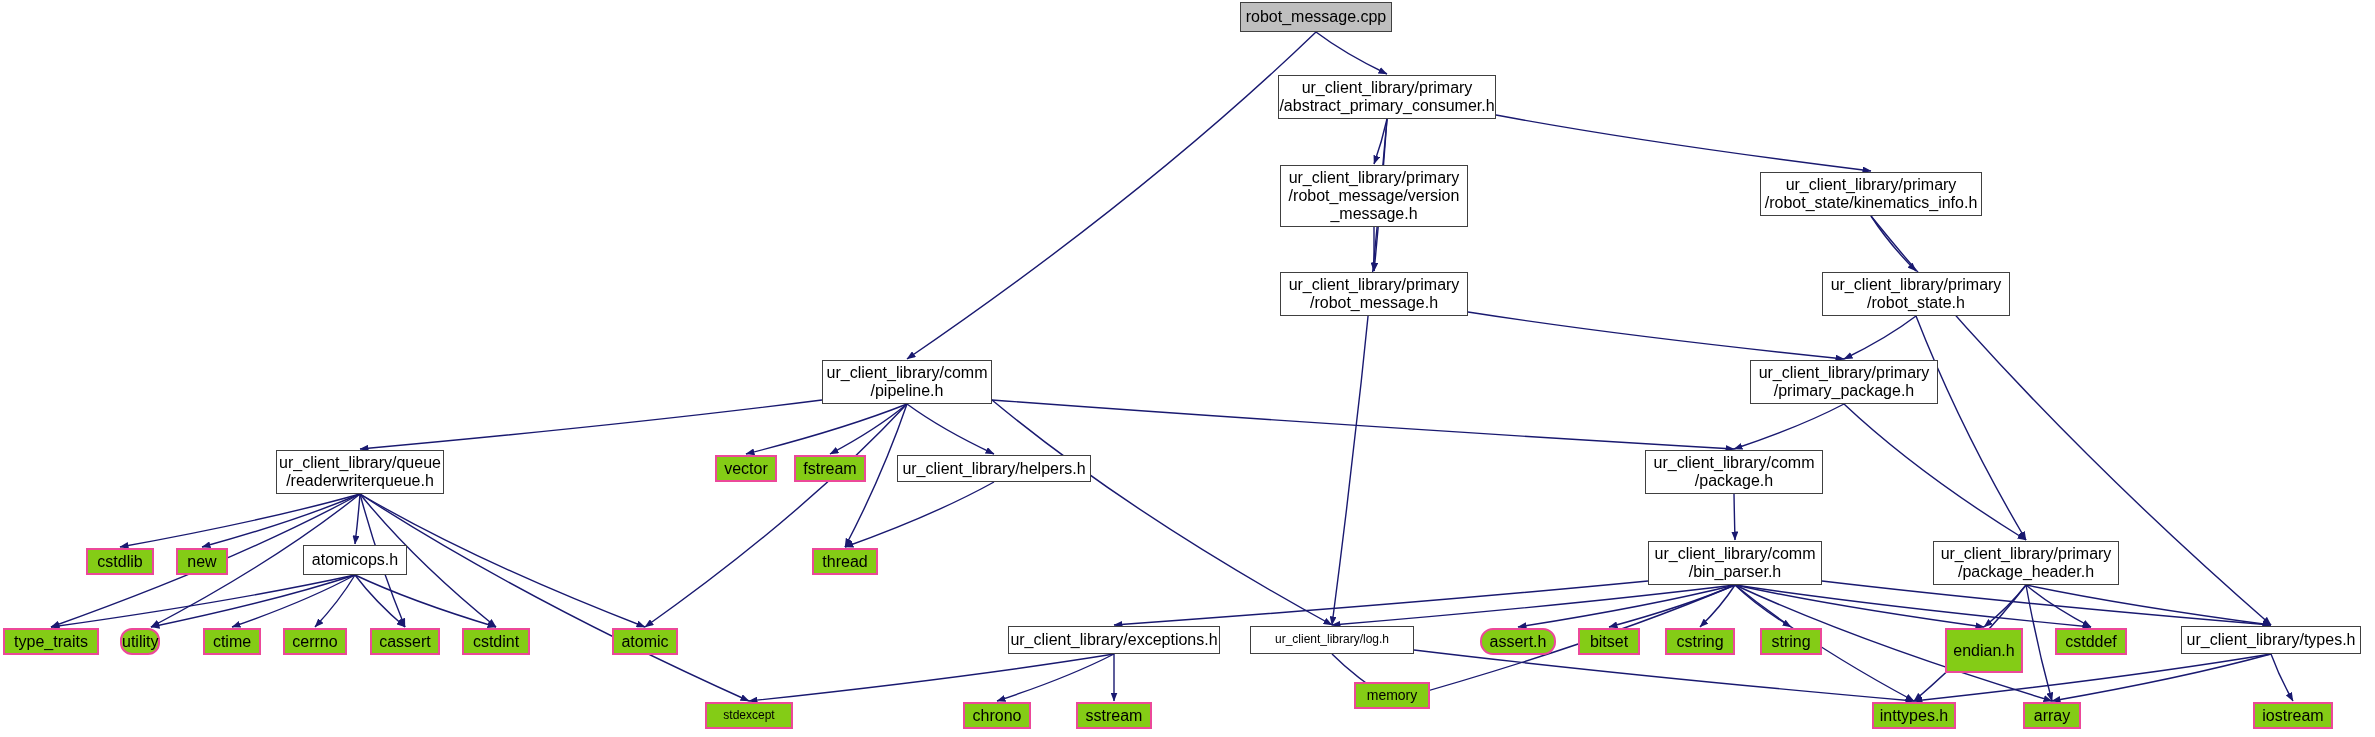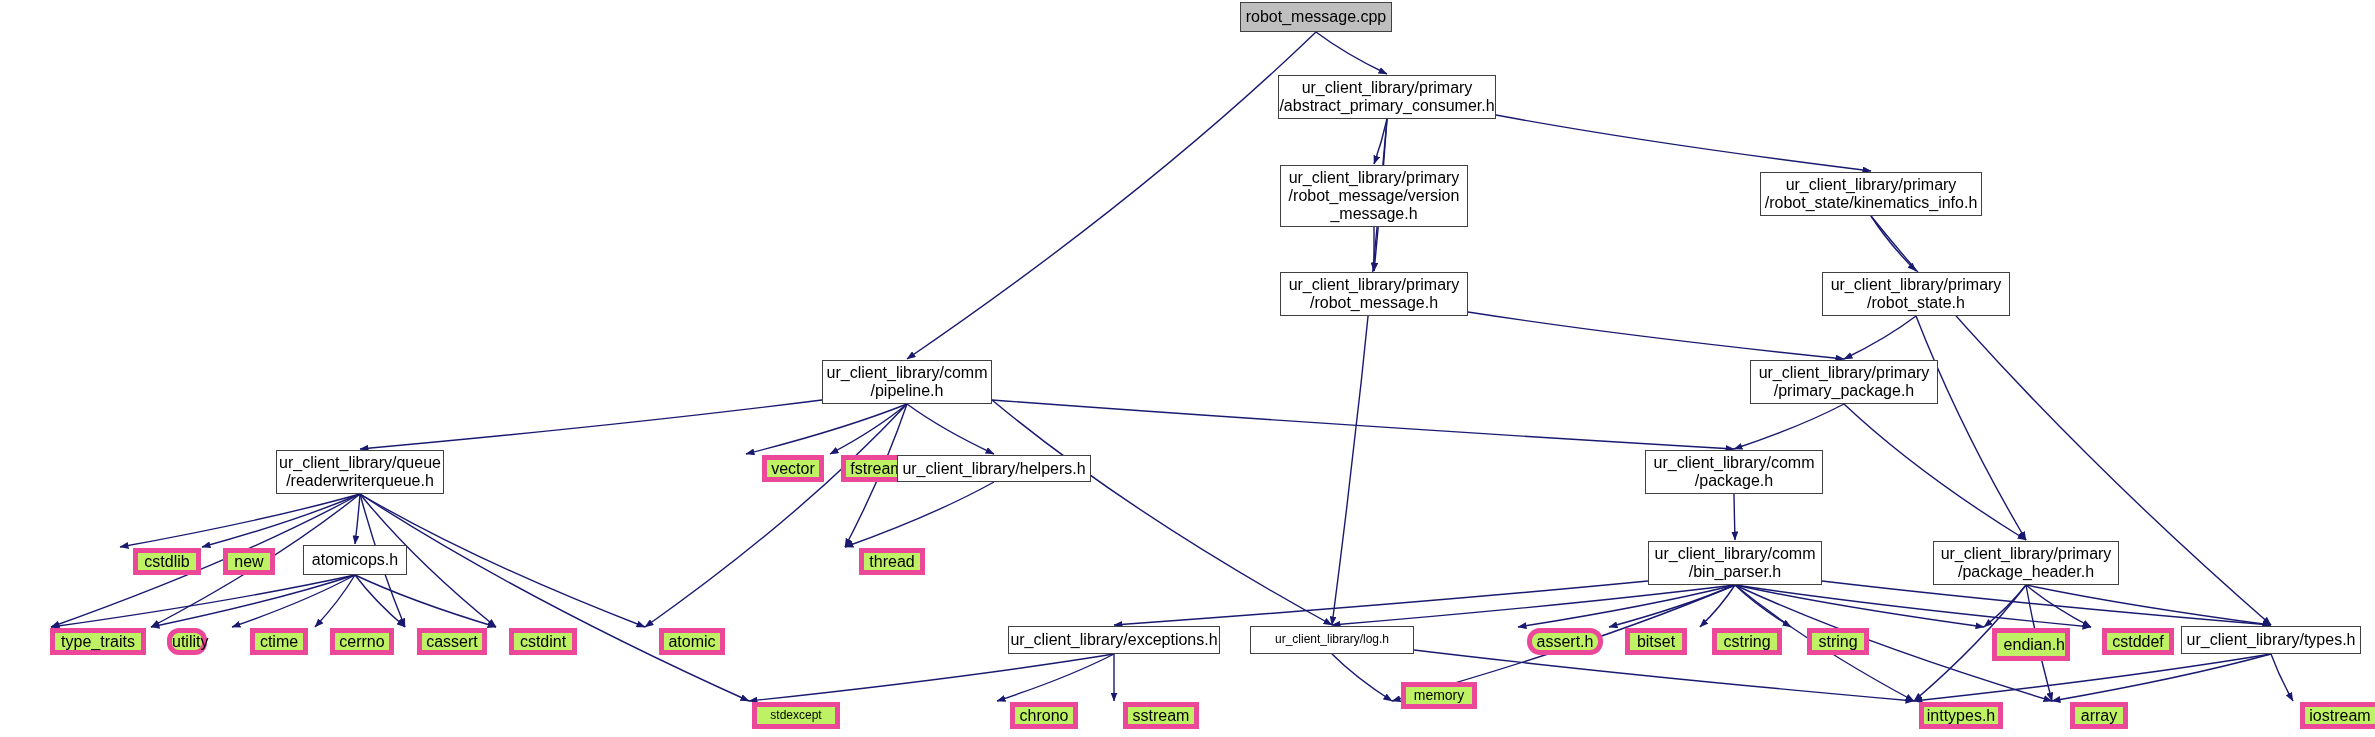--- a/index.html
+++ b/index.html
@@ -2,21 +2,21 @@
 <html><head>
 <meta charset="utf-8">
 <style>
   html,body{margin:0;padding:0;background:#ffffff;}
   #stage{position:relative;width:2375px;height:737px;background:#ffffff;
          font-family:"Liberation Sans", sans-serif;overflow:hidden;padding-left:8px;}
   #edges{position:absolute;left:0;top:0;width:2375px;height:737px;}
   .node{position:absolute;box-sizing:border-box;display:flex;align-items:center;
         justify-content:center;text-align:center;line-height:1.12;
         color:#000000;white-space:pre;}
-  .node.sys{border:5px solid #ec4899;background:#bef264;margin-left:47px;}
+  .node.sys{border:2px solid #ec4899;background:#84cc16;}
   .node.hdr{border:1px solid #404040;background:#ffffff;}
   .node.root{border:1px solid #404040;background:#bfbfbf;}
   .node span{display:block;width:100%;}
 </style>
 </head>
 <body>
 
 <div id="stage">
   <svg id="edges" viewBox="0 0 2375 737" preserveAspectRatio="none">
       <defs>
@@ -127,21 +127,21 @@
       <div class="node sys" style="left: 283px; top: 628px; width: 64px; height: 27px; font-size: 16px;"><span>cerrno</span></div>
       <div class="node sys" style="left: 370px; top: 628px; width: 70px; height: 27px; font-size: 16px;"><span>cassert</span></div>
       <div class="node sys" style="left: 462px; top: 628px; width: 68px; height: 27px; font-size: 16px;"><span>cstdint</span></div>
       <div class="node sys" style="left: 612px; top: 628px; width: 66px; height: 27px; font-size: 16px;"><span>atomic</span></div>
       <div class="node hdr" style="left: 1008px; top: 626px; width: 212px; height: 28px; font-size: 16px;"><span>ur_client_library/exceptions.h</span></div>
       <div class="node hdr" style="left: 1250px; top: 626px; width: 164px; height: 28px; font-size: 12px;"><span>ur_client_library/log.h</span></div>
       <div class="node sys" style="left: 1480px; top: 628px; width: 76px; height: 27px; font-size: 16px; border-radius: 13px;"><span>assert.h</span></div>
       <div class="node sys" style="left: 1578px; top: 628px; width: 62px; height: 27px; font-size: 16px;"><span>bitset</span></div>
       <div class="node sys" style="left: 1665px; top: 628px; width: 70px; height: 27px; font-size: 16px;"><span>cstring</span></div>
       <div class="node sys" style="left: 1760px; top: 628px; width: 62px; height: 27px; font-size: 16px;"><span>string</span></div>
-      <div class="node sys" style="left: 1945px; top: 628px; width: 78px; height: 33px; font-size: 16px; text-align: right;"><span>endian.h</span></div>
+      <div class="node sys" style="left: 1945px; top: 628px; width: 78px; height: 45px; font-size: 16px;"><span>endian.h</span></div>
       <div class="node sys" style="left: 2055px; top: 628px; width: 72px; height: 27px; font-size: 16px;"><span>cstddef</span></div>
       <div class="node hdr" style="left: 2181px; top: 626px; width: 180px; height: 28px; font-size: 16px;"><span>ur_client_library/types.h</span></div>
       <div class="node sys" style="left: 705px; top: 702px; width: 88px; height: 27px; font-size: 12px; justify-content: flex-end;"><span>stdexcept</span></div>
       <div class="node sys" style="left: 963px; top: 702px; width: 68px; height: 27px; font-size: 16px;"><span>chrono</span></div>
       <div class="node sys" style="left: 1076px; top: 702px; width: 76px; height: 27px; font-size: 16px;"><span>sstream</span></div>
       <div class="node sys" style="left: 1354px; top: 682px; width: 76px; height: 27px; font-size: 14px;"><span>memory</span></div>
       <div class="node sys" style="left: 1872px; top: 702px; width: 84px; height: 27px; font-size: 16px;"><span>inttypes.h</span></div>
       <div class="node sys" style="left: 2023px; top: 702px; width: 58px; height: 27px; font-size: 16px;"><span>array</span></div>
       <div class="node sys" style="left: 2253px; top: 702px; width: 80px; height: 27px; font-size: 16px;"><span>iostream</span></div>
     </div>

